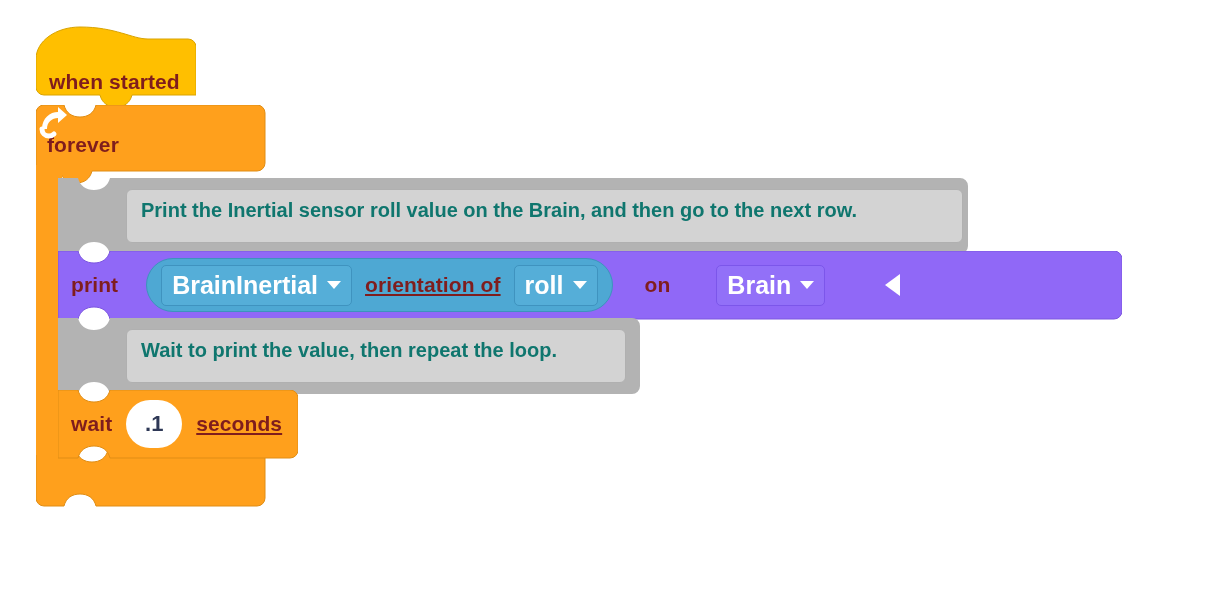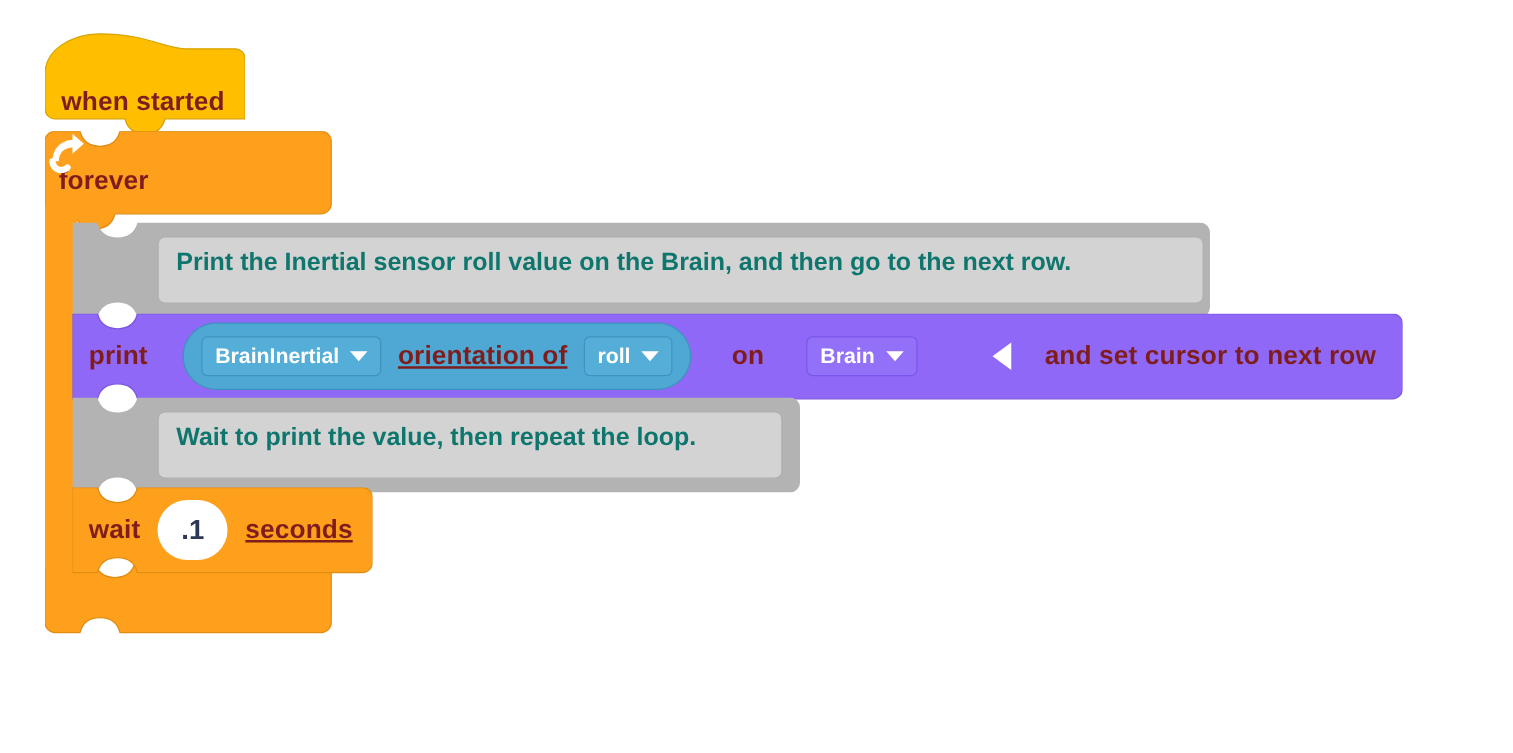--- a/index.html
+++ b/index.html
@@ -57,28 +57,28 @@
     margin-left:12px;height:54px;box-sizing:border-box;
     background:#4ea8d3;border:1.5px solid #3d93bd;border-radius:27px;
     display:flex;align-items:center;padding:0 14px;
   }
   .dd{
     display:flex;align-items:center;gap:9px;
     border-radius:5px;padding:5px 10px;box-sizing:border-box;
   }
   .dd.teal{background:#55aed8;border:1.5px solid #3f93bf;}
   .dd.purple{background:#9270f8;border:1.5px solid #7c56ea;}
-  .dd span{color:#fff;font-weight:bold;font-size:17px;white-space:nowrap;}
+  .dd span{color:#fff;font-weight:bold;font-size:25px;white-space:nowrap;}
   .caret{
     width:0;height:0;border-left:7px solid transparent;
     border-right:7px solid transparent;border-top:8px solid #ffffff;
   }
   #orient-of{margin:5px 13px;text-decoration:underline;}
   #on-label{margin-left:16px;}
-  #brain-dd{margin-left:18px;}
+  #brain-dd{margin-left:30px;}
   #tri-left{
     margin-left:44px;width:0;height:0;
     border-top:11px solid transparent;border-bottom:11px solid transparent;
     border-right:15px solid #ffffff;
   }
   #cursor-label{margin-left:11px;}
 
   
   #wait-wrap{position:absolute;left:58px;top:390px;width:240px;height:74px;}
   #wait-wrap svg{position:absolute;left:0;top:0;}
@@ -210,21 +210,20 @@
       </div>
 
       <div id="on-label" class="btxt">on</div>
 
       <div id="brain-dd" class="dd purple">
         <span>Brain</span>
         <i class="caret"></i>
       </div>
 
       <i id="tri-left"></i>
-      <div id="cursor-label" class="btxt">and set cursor to next row</div>
     </div>
   </div>
 
   <div class="cmt" id="cmt2">
     <svg width="582" height="76" viewBox="0 0 582 76">
       <path d="M0,0
                L20,0
                C22,8 28,12 36,12
                C44,12 50,8 52,0
                L574,0

